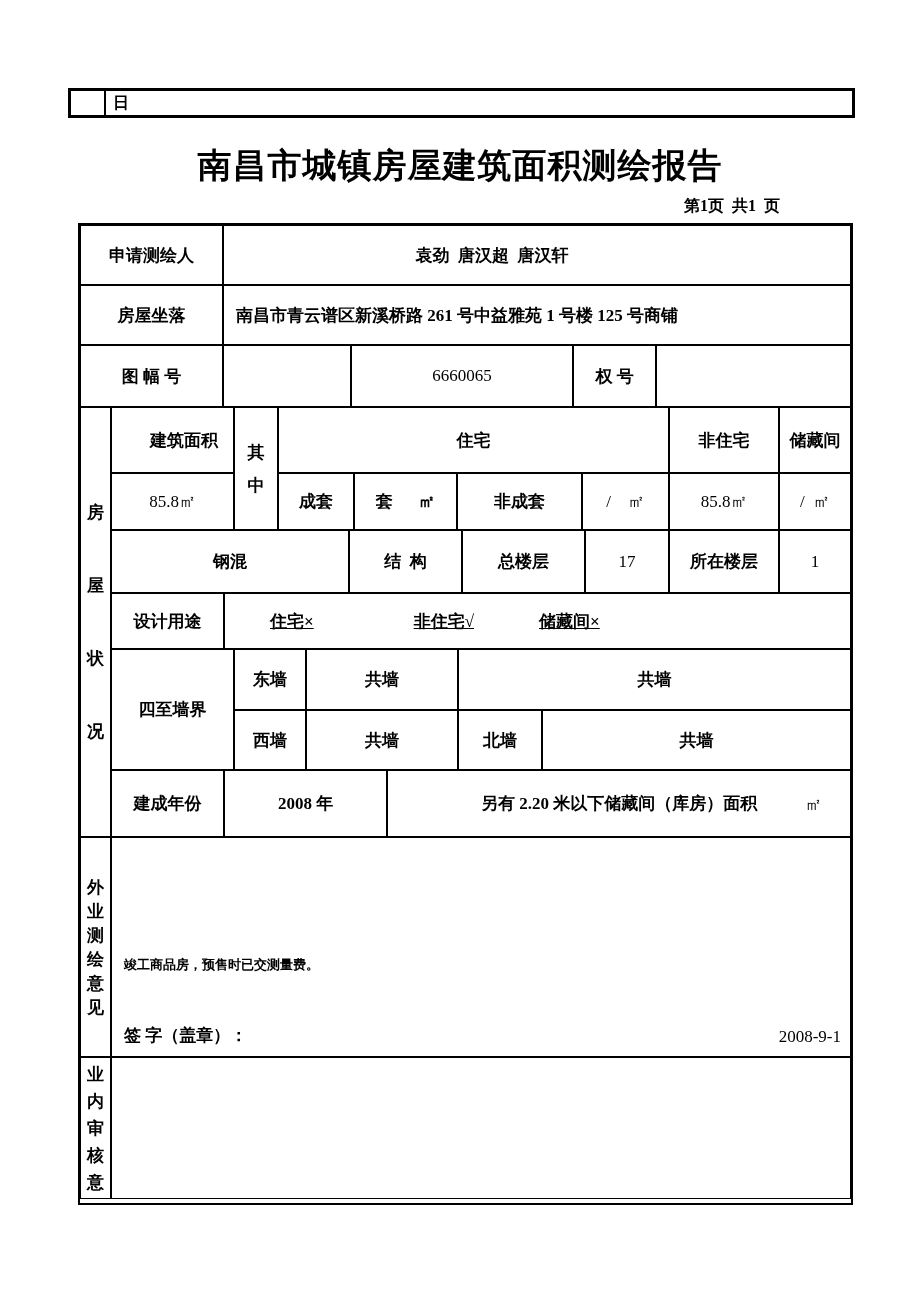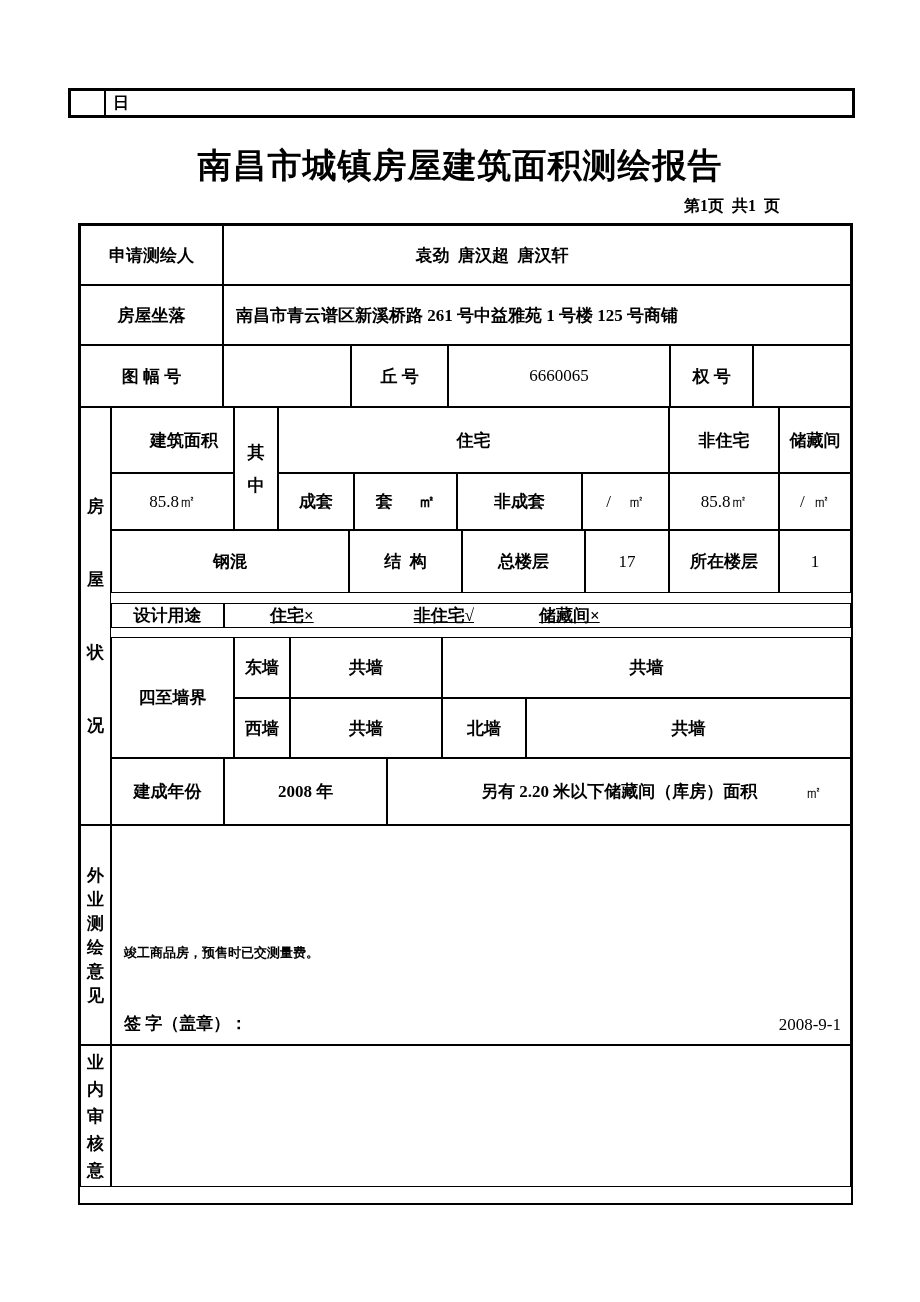--- a/index.html
+++ b/index.html
@@ -75,33 +75,33 @@
   .qz { width: 44px; height: 123px; flex-direction: column; gap: 10px; }
   .colB { flex: 1; }
   .colB .row:first-child { height: 66px; }
   .colB .row:last-child  { height: 57px; }
   .w391 { width: 391px; } .w110 { width: 110px; }
   .w76 { width: 76px; } .w103 { width: 103px; } .w125 { width: 125px; } .w87 { width: 87px; }
 
   .r6 { height: 63px; }
   .w113 { width: 113px; } .w238 { width: 238px; } .w123 { width: 123px; } .w84i { width: 84px; }
 
-  .r7 { height: 44px; align-items: center; }
+  .r7 { height: 56px; }
   .design-content { justify-content: flex-start; }
   .design-content .ditem { font-weight: 700; text-decoration: underline; }
   .ml45  { margin-left: 45px; }
   .ml100 { margin-left: 100px; }
   .ml65  { margin-left: 65px; }
 
   .wallsblock { display: flex; height: 121px; }
   .wall-label { width: 123px; height: 121px; }
   .wallrows { flex: 1; display: flex; flex-direction: column; }
   .wallrows .row:first-child { height: 61px; }
   .wallrows .row:last-child  { height: 60px; }
-  .w78 { width: 56px; } .w152 { width: 152px; } .w84w { width: 84px; }
+  .w78 { width: 72px; } .w152 { width: 152px; } .w84w { width: 84px; }
 
   .r10 { height: 67px; }
   .w163 { width: 163px; }
   .yearnote { position: relative; }
   .yearnote .unit { position: absolute; right: 28px; top: 50%; transform: translateY(-50%); }
 
   
   .s-field { height: 220px; }
   .field-content { border: 1px solid #000; position: relative; font-weight: 700; }
   .field-p1 { position: absolute; left: 12px; top: 118px; font-size: 13px; }
@@ -136,21 +136,20 @@
     </div>
 
     <div class="row h60">
       <div class="c w143">房屋坐落</div>
       <div class="c flex1 off160">南昌市青云谱区新溪桥路 261 号中益雅苑 1 号楼 125 号商铺</div>
     </div>
 
     <div class="row h62">
       <div class="c w143">图 幅 号</div>
       <div class="c w128"></div>
-      <div class="c w97">丘 号</div>
       <div class="c w222 num">6660065</div>
       <div class="c w83">权 号</div>
       <div class="c flex1"></div>
     </div>
 
     <div class="section">
       <div class="vcell gap56">
           <span>房</span>
           <span>屋</span>
           <span>状</span>

